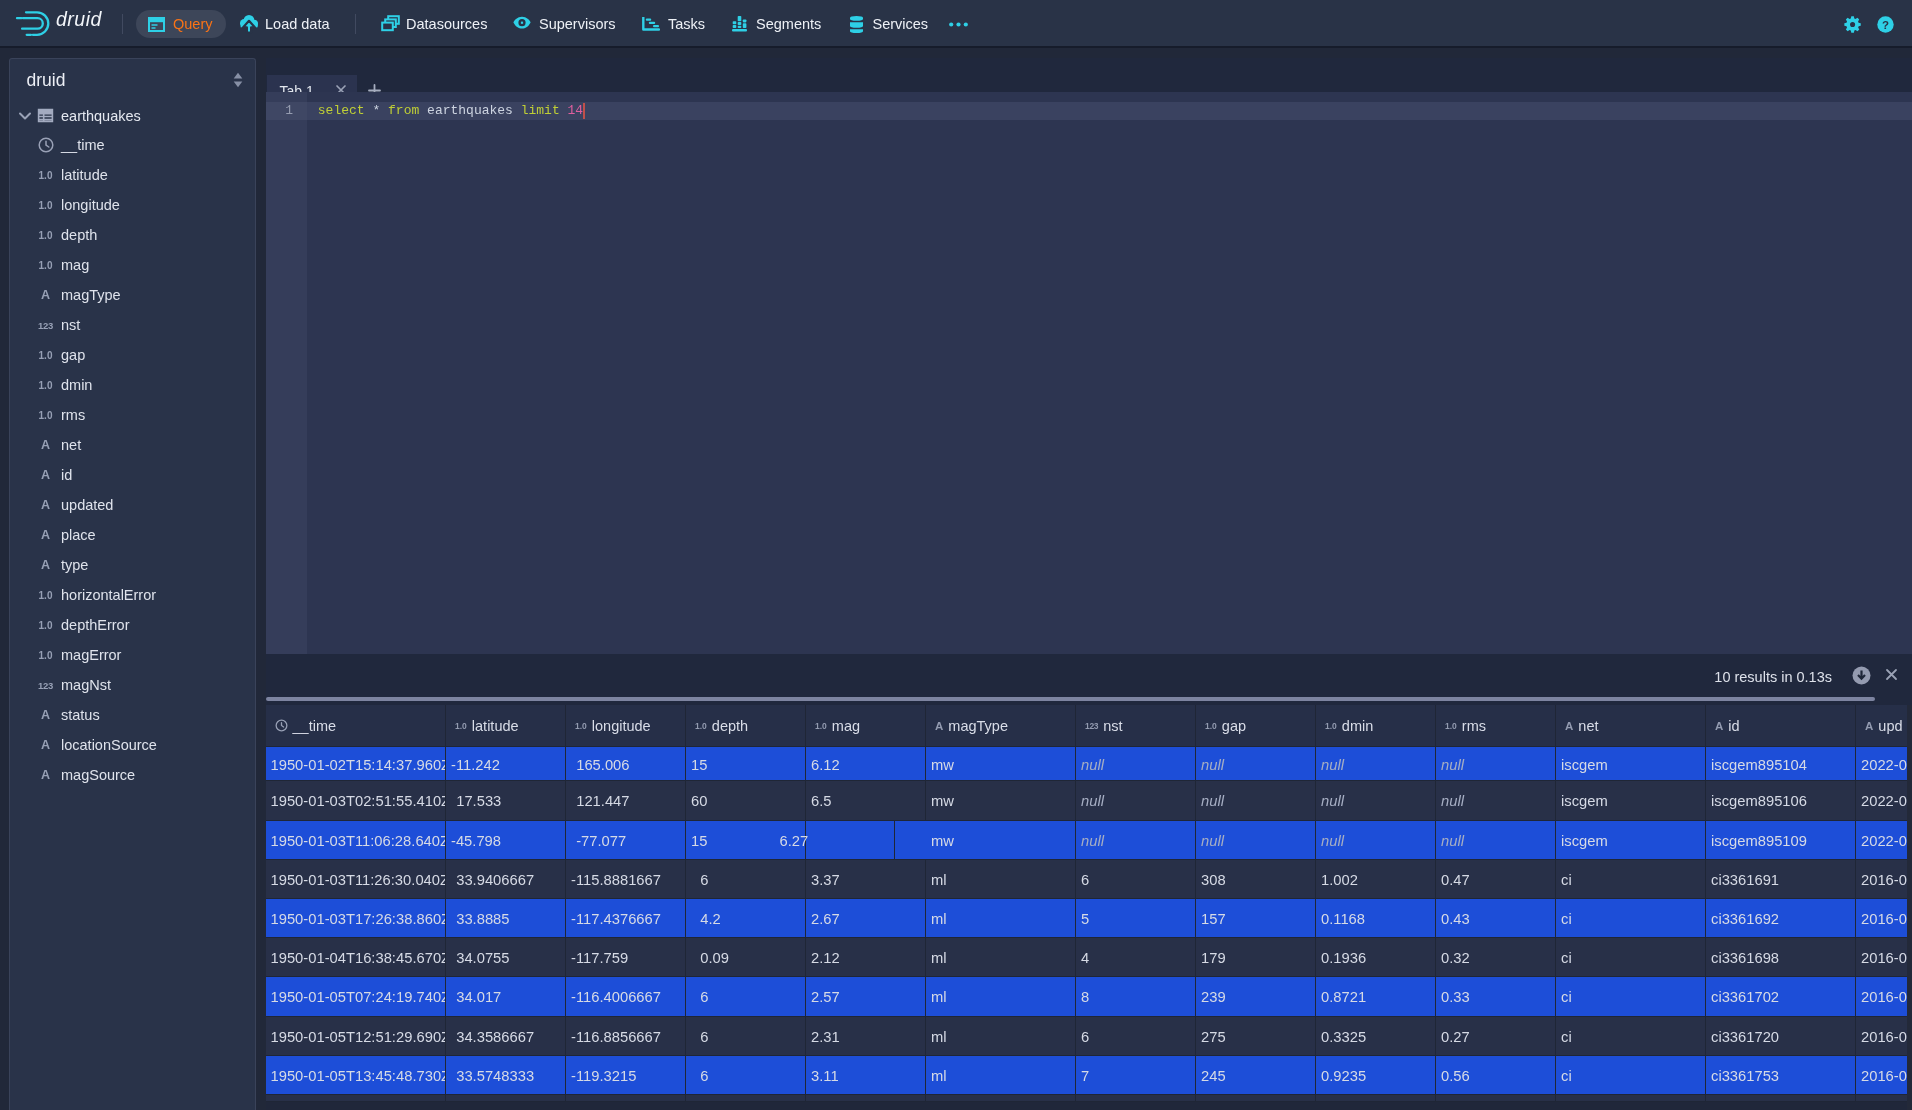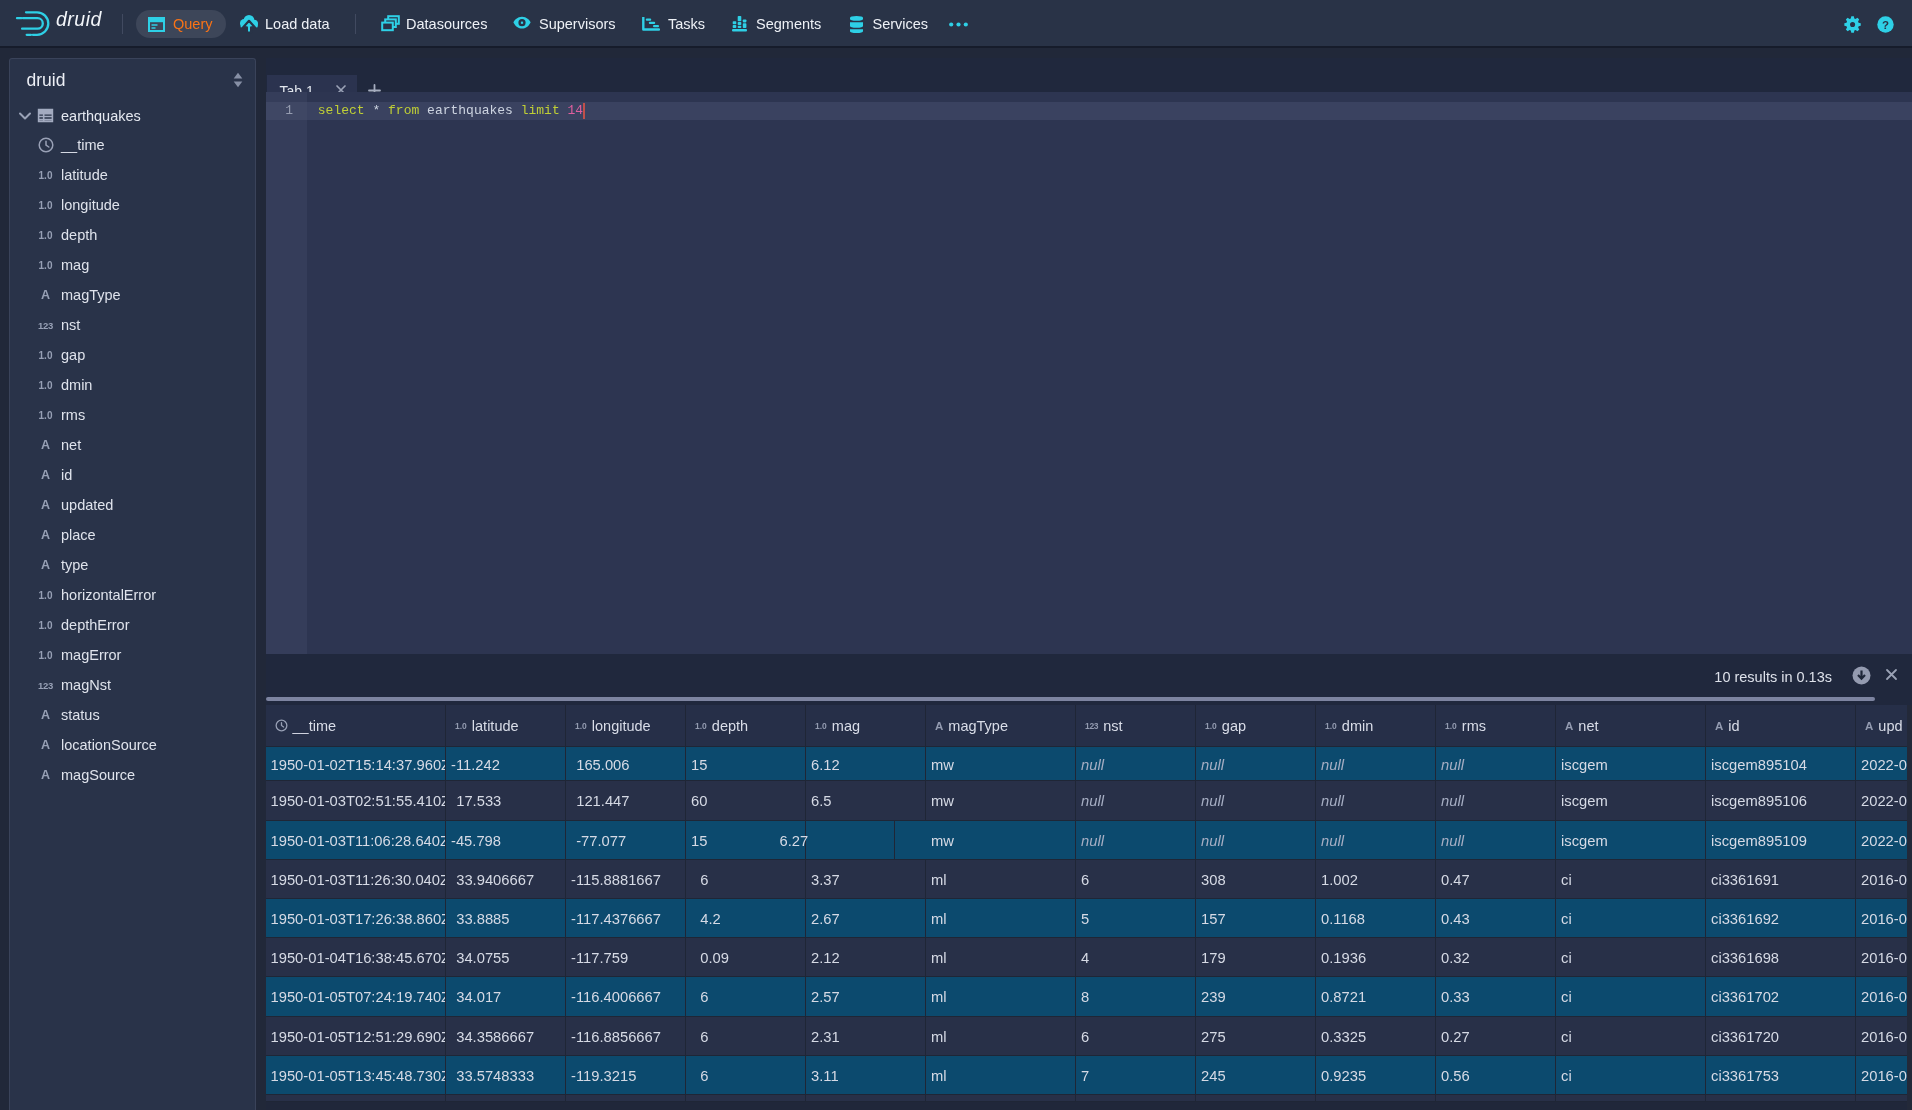--- a/index.html
+++ b/index.html
@@ -64,21 +64,21 @@
   border-bottom:1px solid #1f2636; }
 .th { position:absolute; top:0; height:41.5px; border-right:1px solid #1f2636;
   padding-left:9px; white-space:nowrap; overflow:hidden; }
 .hic { display:inline-block; vertical-align:middle; color:#939bb0; font-weight:bold;
   margin-right:5px; }
 .t10h { font-size:8.5px; } .tAh { font-size:11.5px; } .t123h { font-size:8.5px; letter-spacing:-0.3px; }
 .hl { display:inline-block; vertical-align:middle; font-size:14.5px; color:#d9dde8; }
 .th, .hl { line-height:40.5px; }
 .hic { line-height:normal; }
 .tr { position:absolute; left:0; width:100%; border-bottom:1px solid #1f2636; }
-.ra { background:#0c4a6e; } .rb { background:#283048;padding-left:36px; }
+.ra { background:#1d4ed8; } .rb { background:#283048;padding-left:36px; }
 .td { position:absolute; top:0; height:100%; border-right:1px solid #1f2636;
   padding-left:5px; font-size:14.75px; color:#d6dae5; white-space:pre; overflow:hidden; }
 .pd { display:inline-block; }
 .nul { font-style:italic; color:#a6aec3; }
 #botstrip { position:absolute; left:0; top:1044px; width:100%; height:8.5px; background:#20273a; }
 #rstrip { position:absolute; left:1641px; top:647.5px; width:5.5px; height:405px; background:#232939; }
 #x2 { position:absolute; right:14.5px; top:610px; width:13px; height:13px; }
 </style></head>
 <body>
 <div id="nav">

